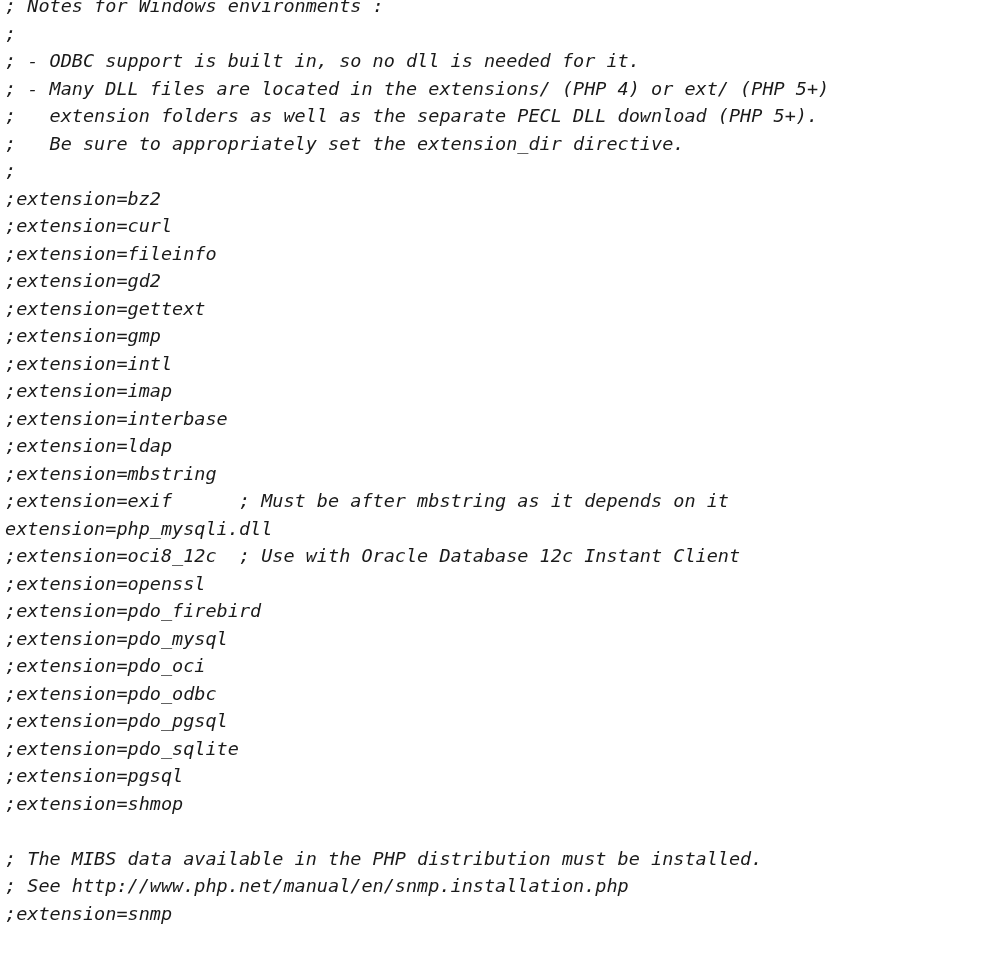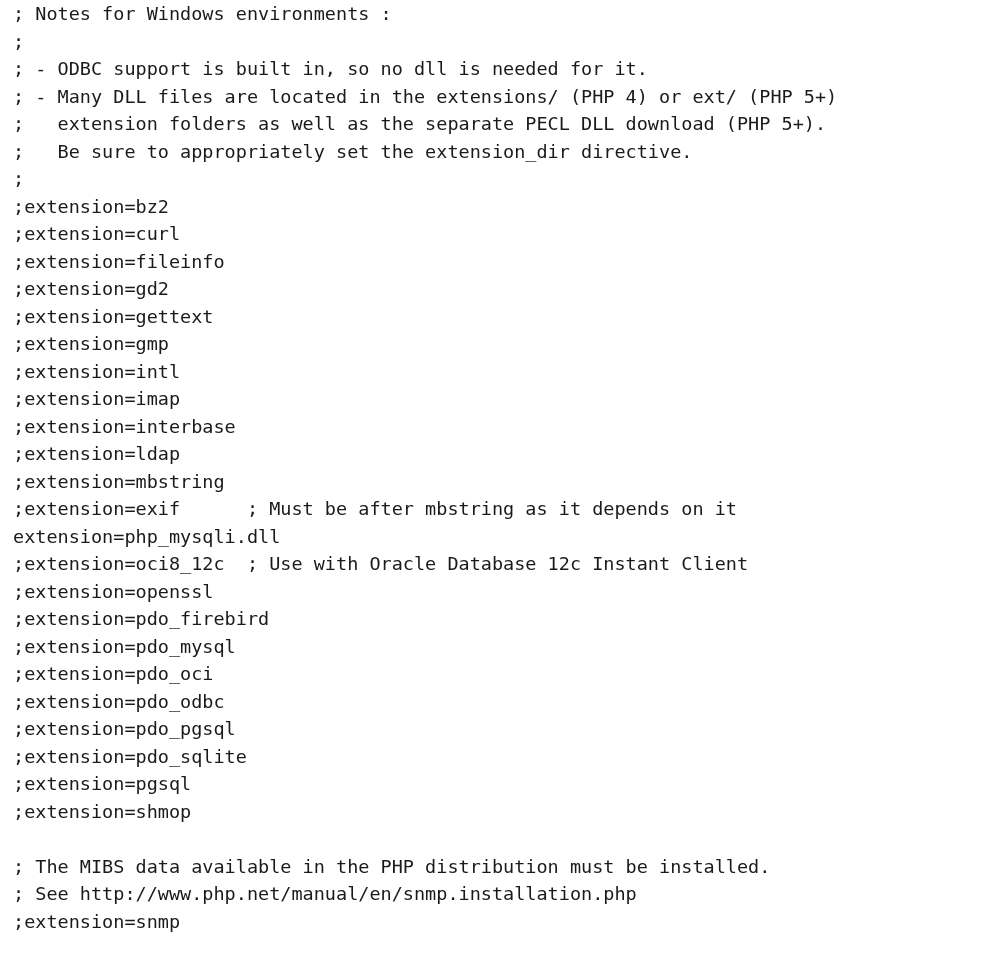--- a/index.html
+++ b/index.html
@@ -11,24 +11,25 @@
   body {
     width: 1004px;
     height: 960px;
     overflow: hidden;
     font-family: "DejaVu Sans Mono", "Liberation Mono", monospace;
   }
   #file-view {
     width: 1004px;
     height: 960px;
     box-sizing: border-box;
-    padding: 12px;
+    padding: 4px;
     background: #ffffff;
     overflow: hidden;
     position: relative;
+    font-style: italic;
   }
   #code-lines {
     display: block;
     margin: 0;
     padding: 0;
     
     margin-top: -12px;
   }
   .code-line {
     display: block;

